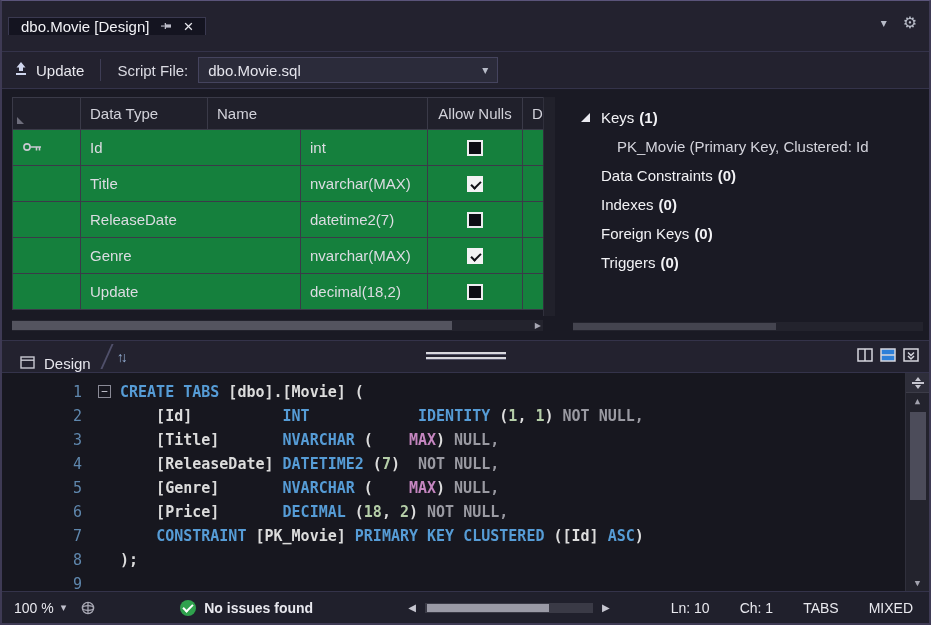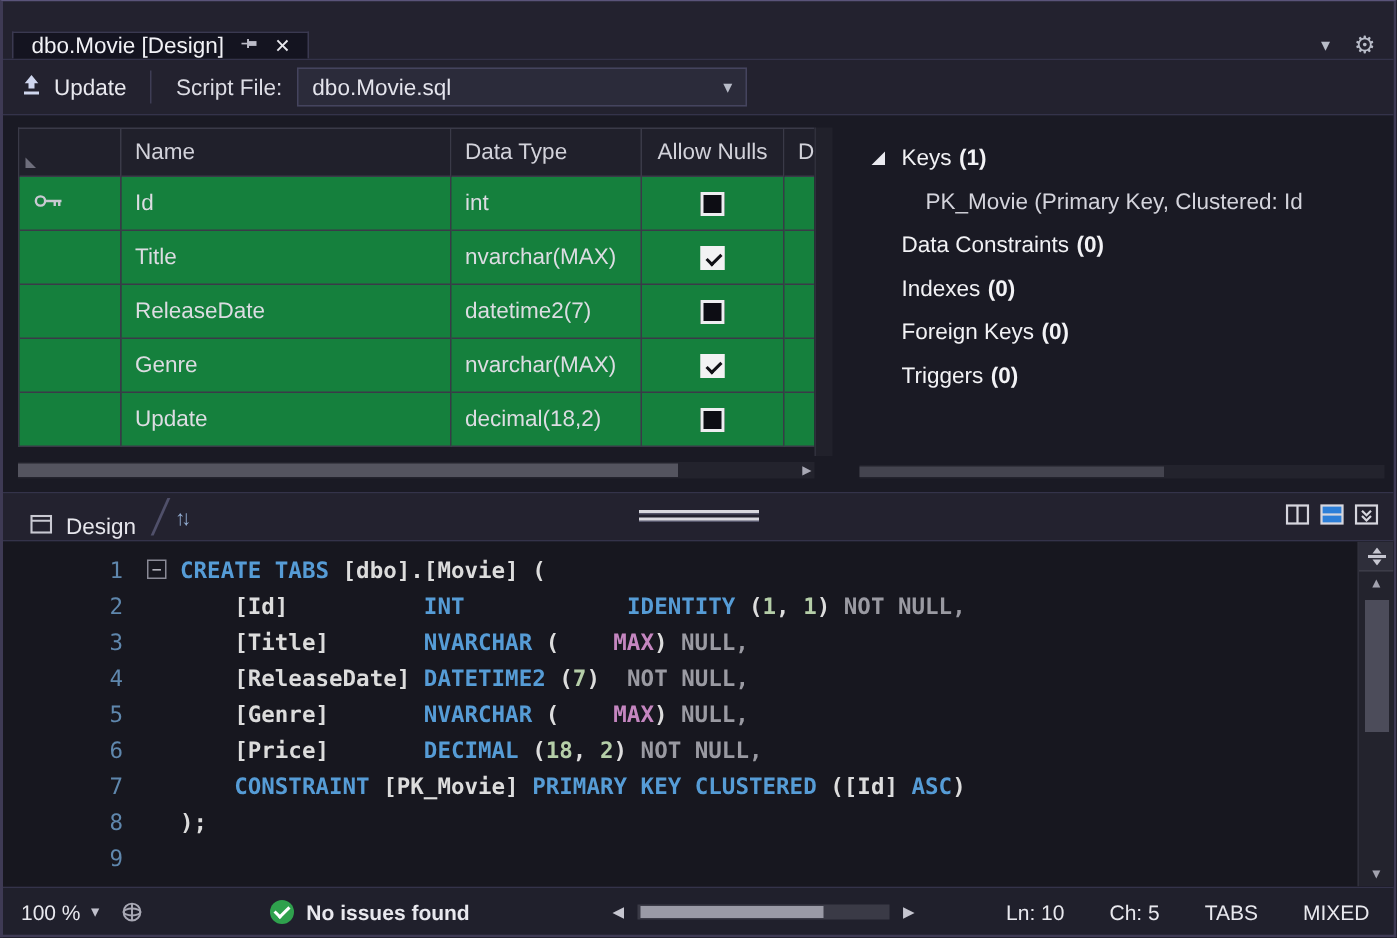--- a/index.html
+++ b/index.html
@@ -1,21 +1,21 @@
 <!DOCTYPE html>
 <html><head>
 <meta charset="utf-8">
 <style>
   * { margin:0; padding:0; box-sizing:border-box; }
   html,body { width:931px; height:625px; }
   body { font-family:"Liberation Sans",sans-serif; background:#101018; overflow:hidden; cursor:default; -webkit-user-select:none; user-select:none; }
   .window { width:931px; height:625px; display:flex; flex-direction:column; background:#23222f; border:2px solid #3e3a54; border-top:1px solid #5a547a; }
 
   
-  .tab-strip { height:38px; display:flex; align-items:flex-end; background:#23222f; position:relative; flex:none; }
+  .tab-strip { height:38px; display:flex; align-items:flex-start; background:#23222f; position:relative; flex:none;margin-top:12px; }
   .doc-tab { display:flex; align-items:center; gap:11px; padding:0 12px; margin:4px 0 0 6px; background:#141420; color:#f2f2f6; font-size:15px; border:1px solid #3a3950; border-bottom:none; }
   .doc-tab .close-x { color:#e8e8ee; font-size:17px; line-height:1; }
   .strip-right { margin-left:auto; display:flex; align-items:center; gap:16px; padding-right:12px; color:#b8bcc8; }
   .strip-right .caret { font-size:12px; }
   .strip-right .gear { font-size:16px; font-family:"DejaVu Sans",sans-serif; }
 
   
   .toolbar { height:38px; flex:none; display:flex; align-items:center; padding:0 12px; gap:10px; background:#23222f; border-top:1px solid #34334a; border-bottom:1px solid #34334a; }
   .update-btn { display:flex; align-items:center; gap:8px; color:#e8e8ee; font-size:15px; background:none; border:none; font-family:inherit; }
   .tb-sep { width:1px; height:22px; background:#3e3d55; margin:0 6px; }
@@ -142,22 +142,22 @@
       <span>dbo.Movie.sql</span>
       <span class="caret">▾</span>
     </div>
   </div>
 
   <div class="designer">
     <div class="grid-pane">
       <div class="grid">
         <div class="g-head">
           <div class="g-cell c-sel"></div>
+          <div class="g-cell c-type">Data Type</div>
           <div class="g-cell c-name">Name</div>
-          <div class="g-cell c-type">Data Type</div>
           <div class="g-cell c-nulls">Allow Nulls</div>
           <div class="g-cell c-d">D</div>
         </div>
         <div>
             <div class="g-row">
               <div class="g-cell c-sel">
                 <span><svg width="22" height="12" viewBox="0 0 22 12">
                     <circle cx="5" cy="6" r="3.1" fill="none" stroke="#c9c9d2" stroke-width="1.6"></circle>
                     <path d="M8.2 6 H19 M14.5 6 v3.4 M17.5 6 v3.4" stroke="#c9c9d2" stroke-width="1.6" fill="none"></path>
                   </svg></span>
@@ -329,19 +329,19 @@
     </div>
     <div class="status-scroll">
       <span class="arr">◀</span>
       <div class="sb-track">
         <div class="sb-thumb"></div>
       </div>
       <span class="arr">▶</span>
     </div>
     <div class="right-info">
       <span>Ln: 10</span>
-      <span>Ch: 5</span>
+      <span>Ch: 1</span>
       <span>TABS</span>
       <span>MIXED</span>
     </div>
   </div>
 
 </div>
 
 </body></html>

